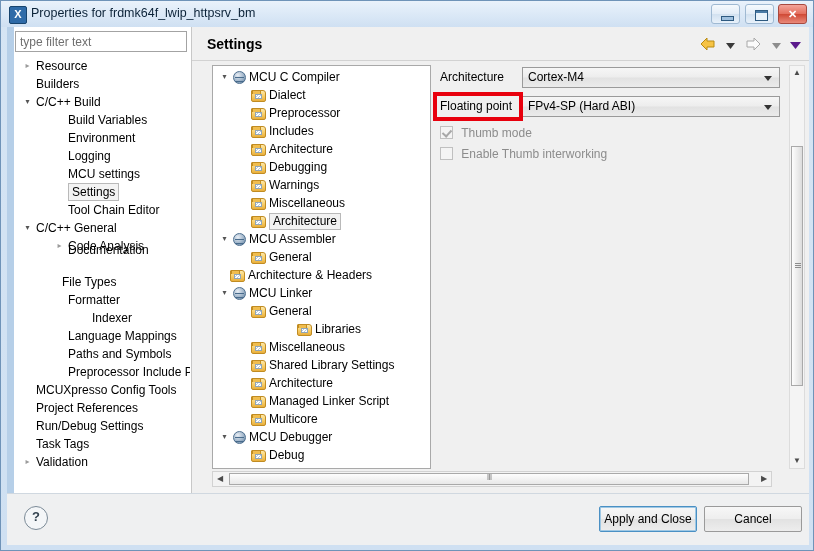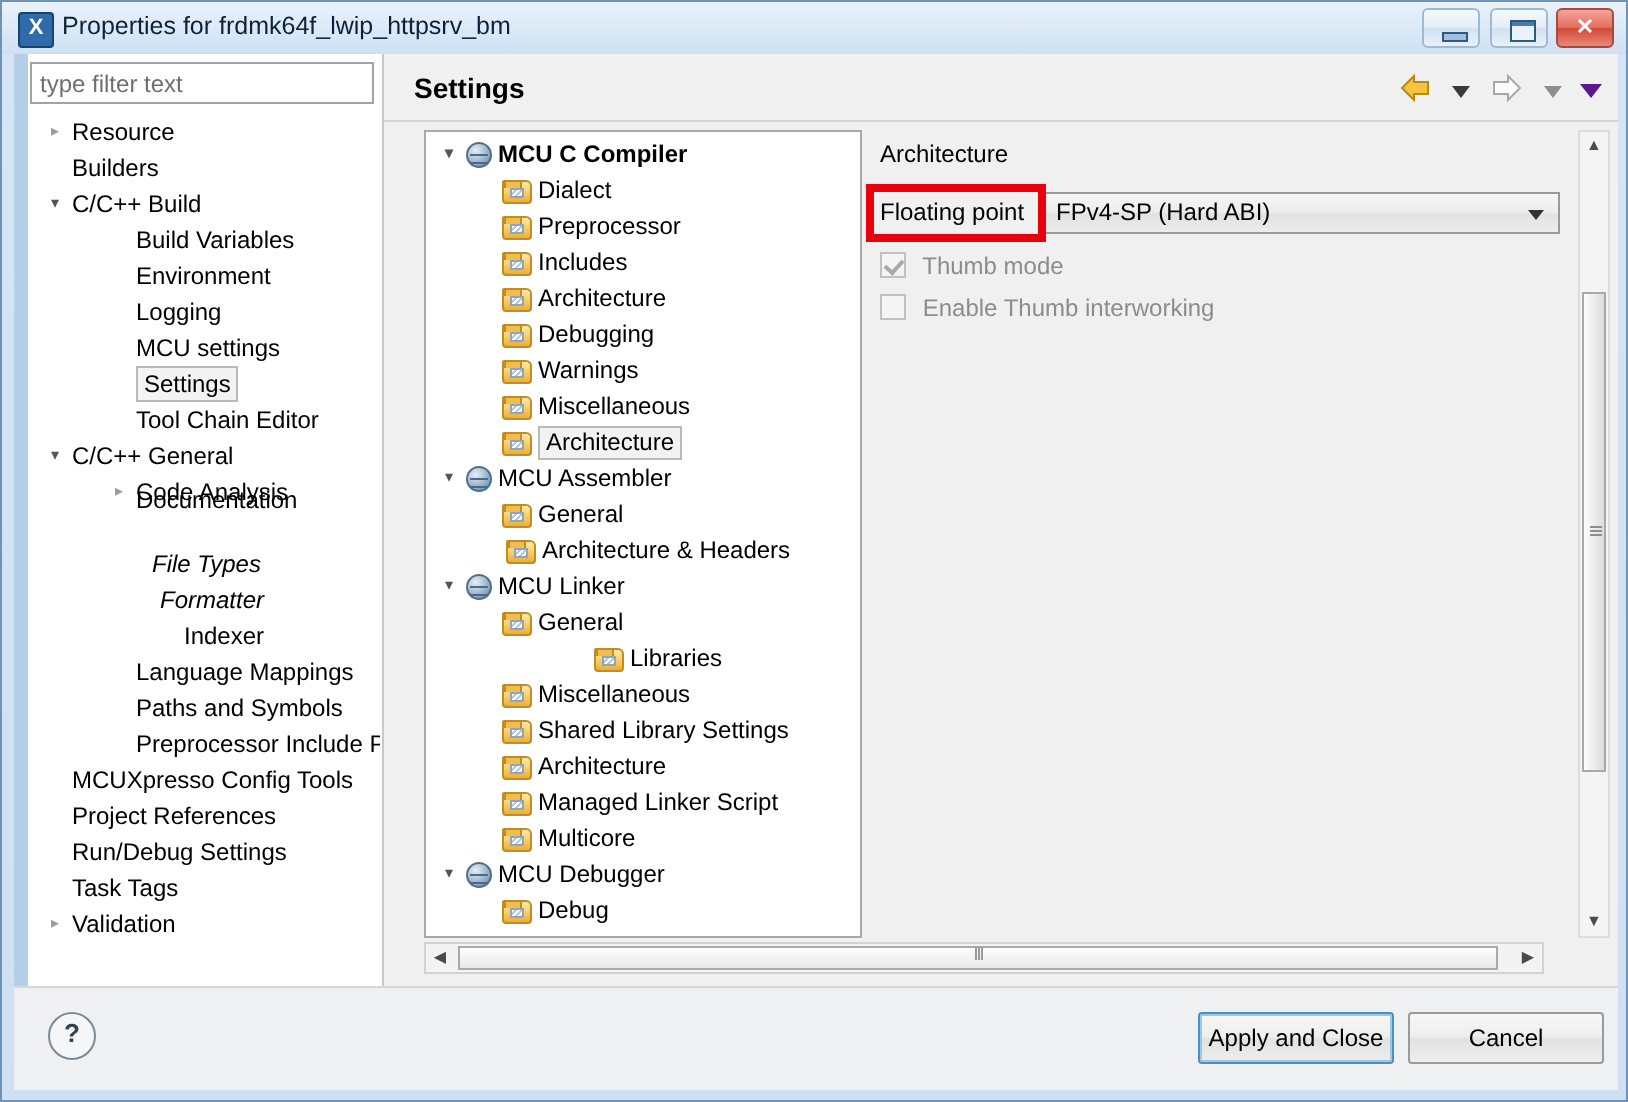--- a/index.html
+++ b/index.html
@@ -293,22 +293,22 @@
             <div class="tnode" style="top: 36px; left: 0px;"><span class="arrow expanded" style="left: 8px;"></span><span class="lbl" style="margin-left: 22px;">C/C++ Build</span></div>
             <div class="tnode" style="top: 54px; left: 0px;"><span class="lbl" style="margin-left: 54px;">Build Variables</span></div>
             <div class="tnode" style="top: 72px; left: 0px;"><span class="lbl" style="margin-left: 54px;">Environment</span></div>
             <div class="tnode" style="top: 90px; left: 0px;"><span class="lbl" style="margin-left: 54px;">Logging</span></div>
             <div class="tnode" style="top: 108px; left: 0px;"><span class="lbl" style="margin-left: 54px;">MCU settings</span></div>
             <div class="tnode" style="top: 126px; left: 0px;"><span class="lbl sel-box" style="margin-left: 54px;">Settings</span></div>
             <div class="tnode" style="top: 144px; left: 0px;"><span class="lbl" style="margin-left: 54px;">Tool Chain Editor</span></div>
             <div class="tnode" style="top: 180px; left: 0px;"><span class="arrow collapsed" style="left: 40px;"></span><span class="lbl" style="margin-left: 54px;">Code Analysis</span></div>
             <div class="tnode" style="top: 162px; left: 0px;"><span class="arrow expanded" style="left: 8px;"></span><span class="lbl" style="margin-left: 22px;">C/C++ General</span></div>
             <div class="tnode" style="top: 184px; left: 0px;"><span class="lbl" style="margin-left: 54px;">Documentation</span></div>
-            <div class="tnode" style="top: 216px; left: 0px;"><span class="lbl" style="margin-left: 62px; font-style: italic;">File Types</span></div>
-            <div class="tnode" style="top: 234px; left: 12px; font-style: italic;"><span class="lbl" style="margin-left: 54px;">Formatter</span></div>
+            <div class="tnode" style="top: 216px; left: 0px;"><span class="lbl" style="margin-left: 48px;">File Types</span></div>
+            <div class="tnode" style="top: 234px; left: 0px;"><span class="lbl" style="margin-left: 54px;">Formatter</span></div>
             <div class="tnode" style="top: 252px; left: 0px; padding-left: 24px;"><span class="lbl" style="margin-left: 54px;">Indexer</span></div>
             <div class="tnode" style="top: 270px; left: 0px;"><span class="lbl" style="margin-left: 54px;">Language Mappings</span></div>
             <div class="tnode" style="top: 288px; left: 0px;"><span class="lbl" style="margin-left: 54px;">Paths and Symbols</span></div>
             <div class="tnode" style="top: 306px; left: 0px;"><span class="lbl" style="margin-left: 54px;">Preprocessor Include Pa</span></div>
             <div class="tnode" style="top: 324px; left: 0px;"><span class="lbl" style="margin-left: 22px;">MCUXpresso Config Tools</span></div>
             <div class="tnode" style="top: 342px; left: 0px;"><span class="lbl" style="margin-left: 22px;">Project References</span></div>
             <div class="tnode" style="top: 360px; left: 0px;"><span class="lbl" style="margin-left: 22px;">Run/Debug Settings</span></div>
             <div class="tnode" style="top: 378px; left: 0px;"><span class="lbl" style="margin-left: 22px;">Task Tags</span></div>
             <div class="tnode" style="top: 396px; left: 0px;"><span class="arrow collapsed" style="left: 8px;"></span><span class="lbl" style="margin-left: 22px;">Validation</span></div>
           </div>
@@ -348,46 +348,50 @@
               <svg width="11" height="9" viewBox="0 0 11 9">
                   <path d="M0 1 L11 1 L5.5 8 Z" fill="#5b1a8c"></path>
                 </svg>
             </span>
           </div>
 
           <div class="hdr-rule"></div>
 
           <div class="mid-tree">
             <div class="mid-tree-inner" id="mid-tree">
-                <div class="mnode" style="top: 0px; left: 0px; font-weight: bold;"><span class="arrow expanded" style="left: 6px;"></span><span style="margin-left: 20px; display: inline-block;"><span class="micon icon-globe"></span><span class="">MCU C Compiler</span></span></div>
+                <div class="mnode" style="top: 0px; left: 0px;"><span class="arrow expanded" style="left: 6px;"></span><span style="margin-left: 20px; display: inline-block;"><span class="micon icon-globe"></span><span class="">MCU C Compiler</span></span></div>
                 <div class="mnode" style="top: 18px; left: 0px;"><span style="margin-left: 38px; display: inline-block;"><span class="micon icon-folder"></span><span class="">Dialect</span></span></div>
                 <div class="mnode" style="top: 36px; left: 0px;"><span style="margin-left: 38px; display: inline-block;"><span class="micon icon-folder"></span><span class="">Preprocessor</span></span></div>
                 <div class="mnode" style="top: 54px; left: 0px;"><span style="margin-left: 38px; display: inline-block;"><span class="micon icon-folder"></span><span class="">Includes</span></span></div>
                 <div class="mnode" style="top: 72px; left: 0px;"><span style="margin-left: 38px; display: inline-block;"><span class="micon icon-folder"></span><span class="">Architecture</span></span></div>
                 <div class="mnode" style="top: 90px; left: 0px;"><span style="margin-left: 38px; display: inline-block;"><span class="micon icon-folder"></span><span class="">Debugging</span></span></div>
                 <div class="mnode" style="top: 108px; left: 0px;"><span style="margin-left: 38px; display: inline-block;"><span class="micon icon-folder"></span><span class="">Warnings</span></span></div>
                 <div class="mnode" style="top: 126px; left: 0px;"><span style="margin-left: 38px; display: inline-block;"><span class="micon icon-folder"></span><span class="">Miscellaneous</span></span></div>
                 <div class="mnode" style="top: 144px; left: 0px;"><span style="margin-left: 38px; display: inline-block;"><span class="micon icon-folder"></span><span class="msel">Architecture</span></span></div>
                 <div class="mnode" style="top: 162px; left: 0px;"><span class="arrow expanded" style="left: 6px;"></span><span style="margin-left: 20px; display: inline-block;"><span class="micon icon-globe"></span><span class="">MCU Assembler</span></span></div>
                 <div class="mnode" style="top: 180px; left: 0px;"><span style="margin-left: 38px; display: inline-block;"><span class="micon icon-folder"></span><span class="">General</span></span></div>
-                <div class="mnode" style="top: 198px; left: 0px;"><span style="margin-left: 40px; display: inline-block;"><span class="micon icon-folder"></span><span class="">Architecture &amp; Headers</span></span></div>
+                <div class="mnode" style="top: 198px; left: 0px;"><span style="margin-left: 17px; display: inline-block;"><span class="micon icon-folder"></span><span class="">Architecture &amp; Headers</span></span></div>
                 <div class="mnode" style="top: 216px; left: 0px;"><span class="arrow expanded" style="left: 6px;"></span><span style="margin-left: 20px; display: inline-block;"><span class="micon icon-globe"></span><span class="">MCU Linker</span></span></div>
                 <div class="mnode" style="top: 234px; left: 0px;"><span style="margin-left: 38px; display: inline-block;"><span class="micon icon-folder"></span><span class="">General</span></span></div>
                 <div class="mnode" style="top: 252px; left: 0px; padding-left: 46px;"><span style="margin-left: 38px; display: inline-block;"><span class="micon icon-folder"></span><span class="">Libraries</span></span></div>
                 <div class="mnode" style="top: 270px; left: 0px;"><span style="margin-left: 38px; display: inline-block;"><span class="micon icon-folder"></span><span class="">Miscellaneous</span></span></div>
                 <div class="mnode" style="top: 288px; left: 0px;"><span style="margin-left: 38px; display: inline-block;"><span class="micon icon-folder"></span><span class="">Shared Library Settings</span></span></div>
                 <div class="mnode" style="top: 306px; left: 0px;"><span style="margin-left: 38px; display: inline-block;"><span class="micon icon-folder"></span><span class="">Architecture</span></span></div>
                 <div class="mnode" style="top: 324px; left: 0px;"><span style="margin-left: 38px; display: inline-block; text-align: center;"><span class="micon icon-folder"></span><span class="">Managed Linker Script</span></span></div>
                 <div class="mnode" style="top: 342px; left: 0px;"><span style="margin-left: 38px; display: inline-block;"><span class="micon icon-folder"></span><span class="">Multicore</span></span></div>
                 <div class="mnode" style="top: 360px; left: 0px;"><span class="arrow expanded" style="left: 6px;"></span><span style="margin-left: 20px; display: inline-block;"><span class="micon icon-globe"></span><span class="">MCU Debugger</span></span></div>
                 <div class="mnode" style="top: 378px; left: 0px;"><span style="margin-left: 38px; display: inline-block;"><span class="micon icon-folder"></span><span class="">Debug</span></span></div>
               </div>
           </div>
 
           <div class="fld-label" style="left:248px;top:40px;">Architecture</div>
+          <div class="combo" style="left:330px;top:40px;width:258px;">
+            <span>Cortex-M4</span>
+            <span class="caret"></span>
+          </div>
 
           <div class="fld-label" style="left:248px;top:69px;">Floating point</div>
           <div class="combo" style="left:330px;top:69px;width:258px;">
             <span>FPv4-SP (Hard ABI)</span>
             <span class="caret"></span>
           </div>
 
           <div class="annot" style="left: 241px; top: 65px; width: 90px; height: 29px; border-color: rgb(232, 0, 13); display: block;"></div>
 
           <div class="chk-row" style="left:248px;top:98px;">

